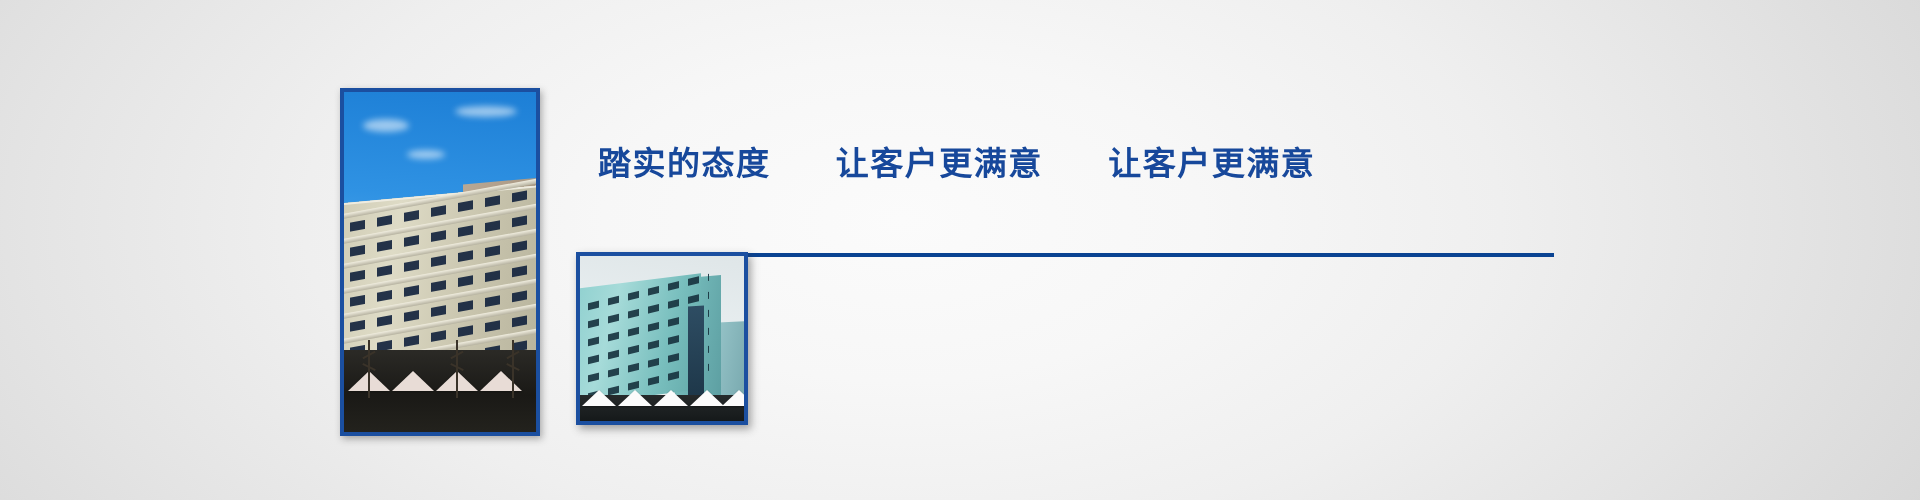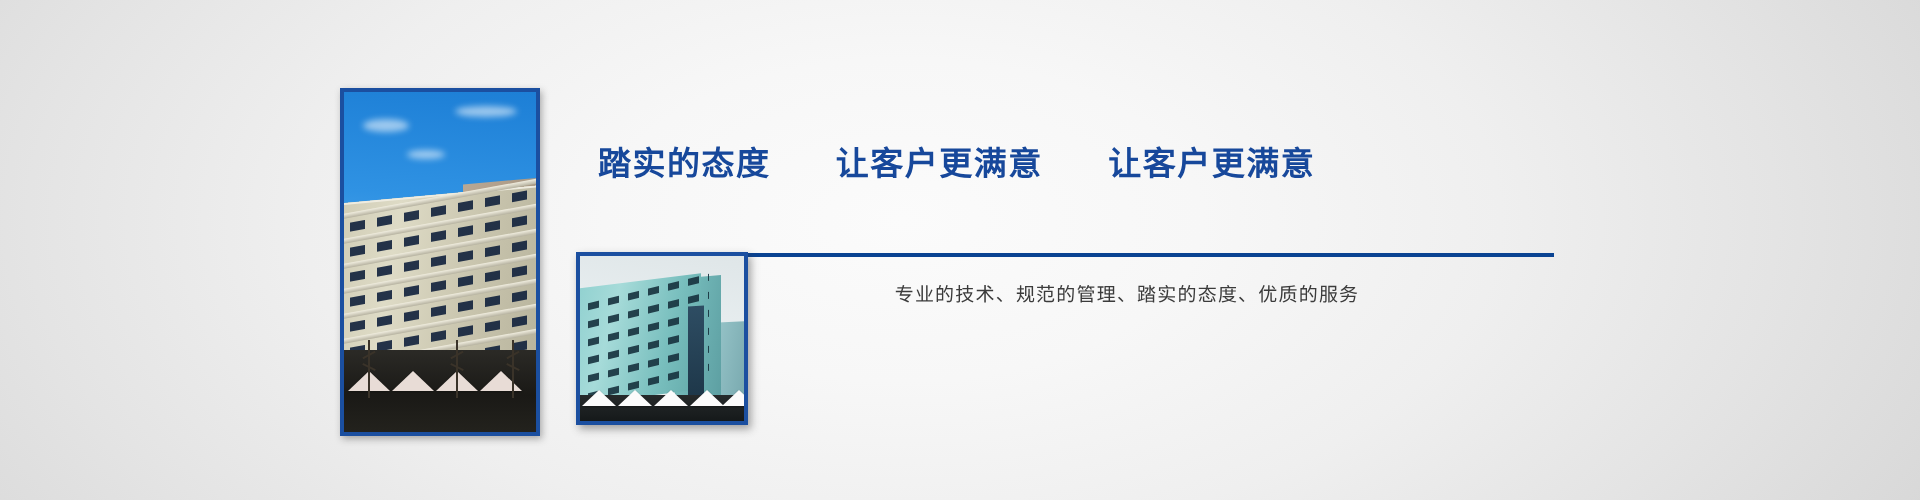--- a/index.html
+++ b/index.html
@@ -330,15 +330,14 @@
   <div id="headline">
     <span class="seg">踏实的态度</span>
     <span class="gap"></span>
     <span class="seg">让客户更满意</span>
     <span class="gap"></span>
     <span class="seg">让客户更满意</span>
   </div>
 
   <div id="rule"></div>
 
-  <div id="subline">专业的技术、规范的管理、踏实的态度、优质的服务</div>
 
 </div>
 
 </body></html>

